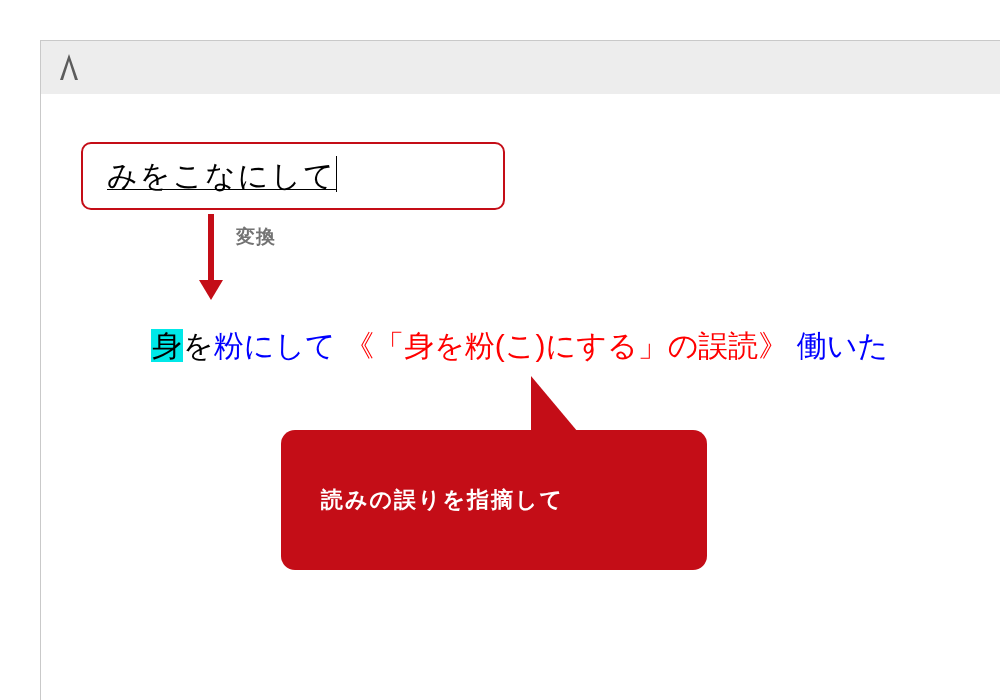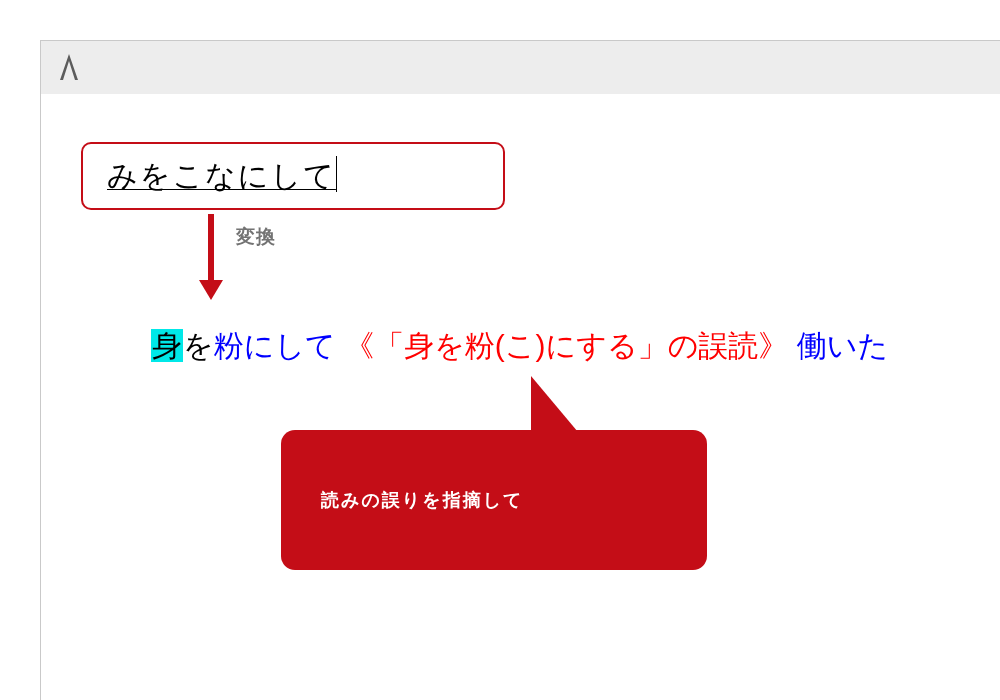--- a/index.html
+++ b/index.html
@@ -120,21 +120,21 @@
       width: 426px;
       height: 140px;
       background: #c40d17;
       border-radius: 14px;
       display: flex;
       flex-direction: column;
       justify-content: center;
       padding-left: 40px;
     }
     .callout-text {
-      font-size: 18px;
+      font-size: 22px;
       font-weight: bold;
       color: #ffffff;
       line-height: 1.7;
       letter-spacing: 2px;
     }
     .callout-tail {
       position: absolute;
       left: 490px;
       top: 282px;
       width: 0;

